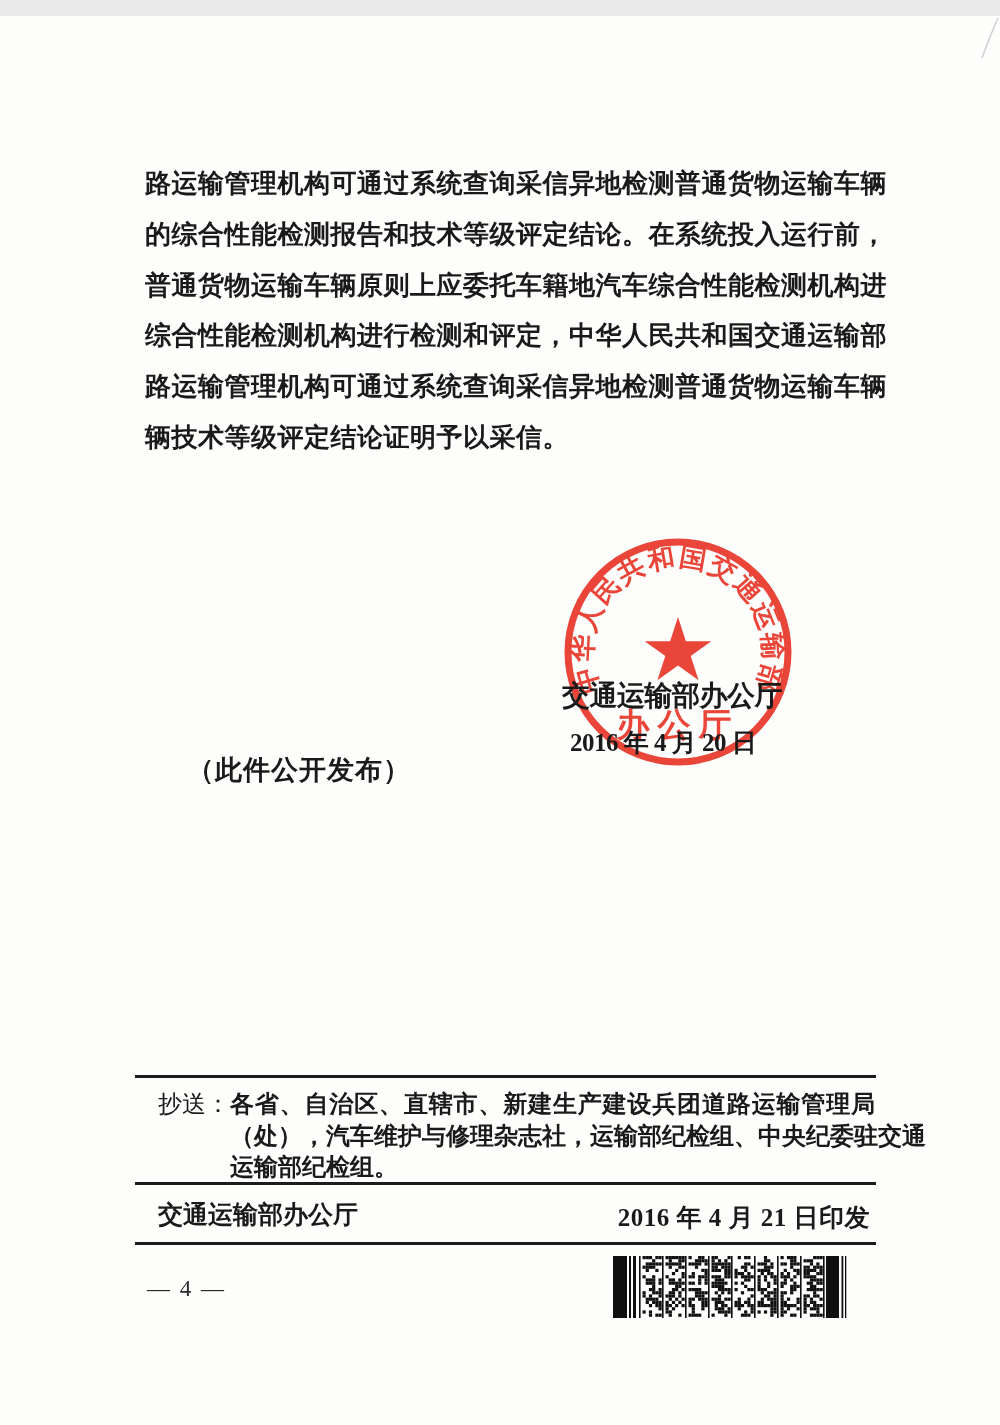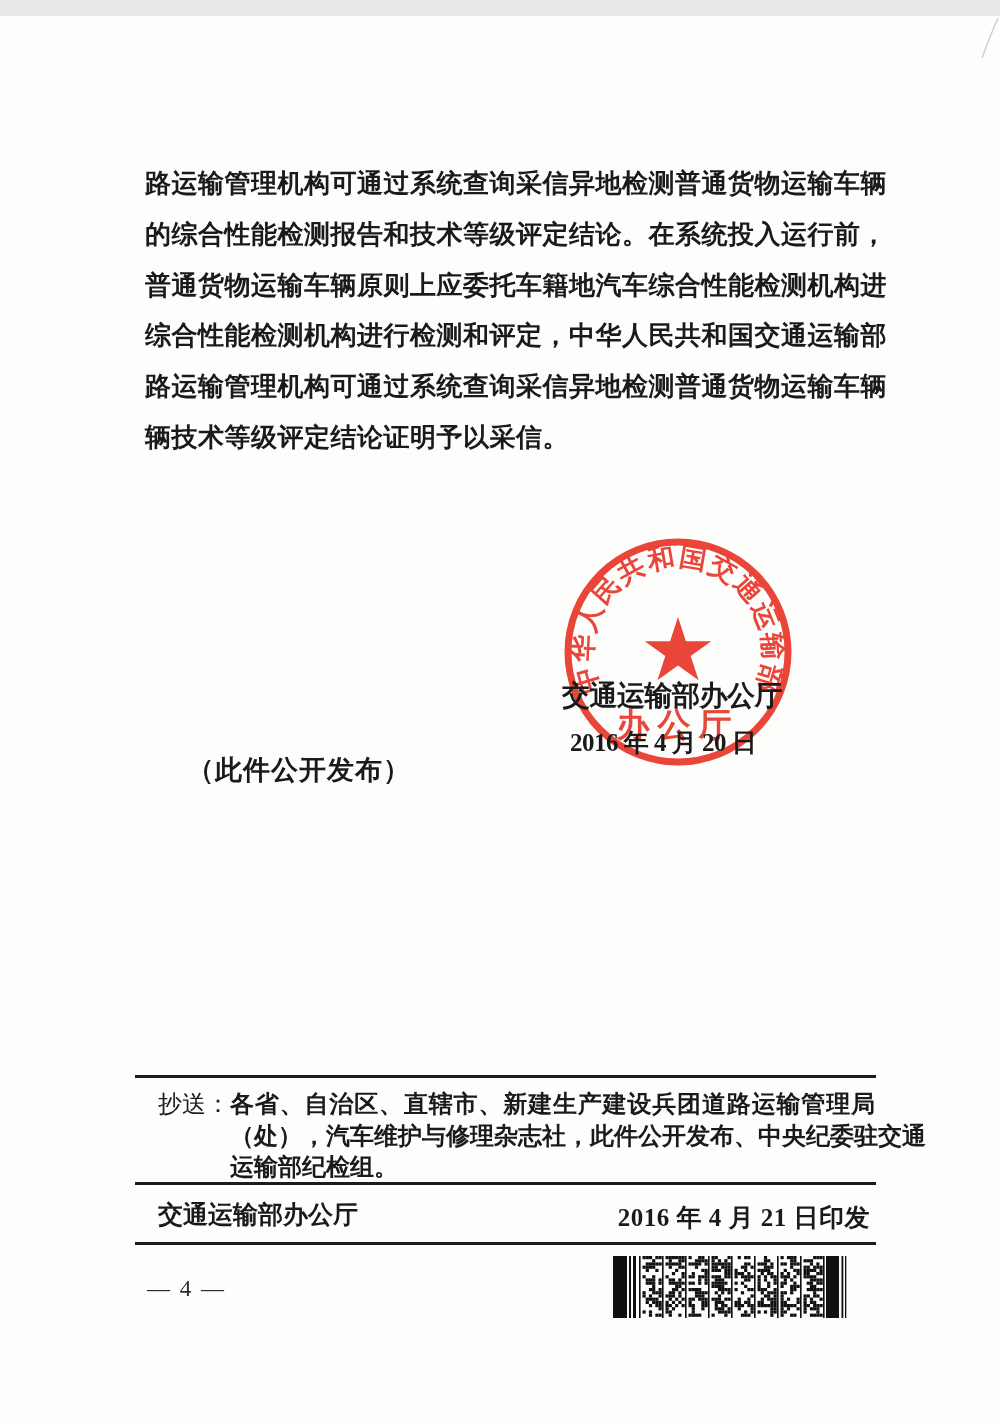--- a/index.html
+++ b/index.html
@@ -107,21 +107,21 @@
 
   <div class="sig-agency">交通运输部办公厅</div>
   <div class="sig-date">2016 年 4 月 20 日</div>
 
   <div class="release-note">（此件公开发布）</div>
 
   <div class="rule r1"></div>
   <div class="cc-label">抄送：</div>
   <div class="cc-lines">
     <div class="cc-line">各省、自治区、直辖市、新建生产建设兵团道路运输管理局</div>
-    <div class="cc-line">（处），汽车维护与修理杂志社，此件公开发布、中央纪委驻交通</div>
+    <div class="cc-line">（处），汽车维护与修理杂志社，运输部纪检组、中央纪委驻交通</div>
     <div class="cc-line last">运输部纪检组。</div>
   </div>
   <div class="rule r2"></div>
 
   <div class="footer-issuer">交通运输部办公厅</div>
   <div class="footer-print-date">2016 年 4 月 21 日印发</div>
   <div class="rule r3"></div>
 
   <div class="barcode">
     <svg id="barcode-svg" viewBox="0 0 235 62" xmlns="http://www.w3.org/2000/svg">

